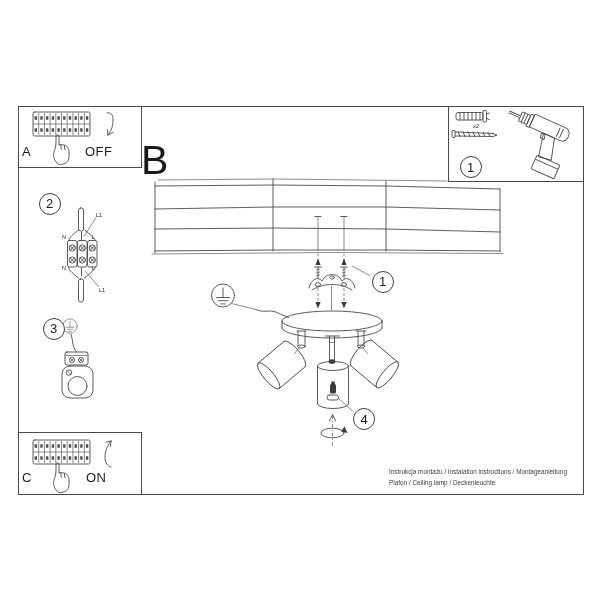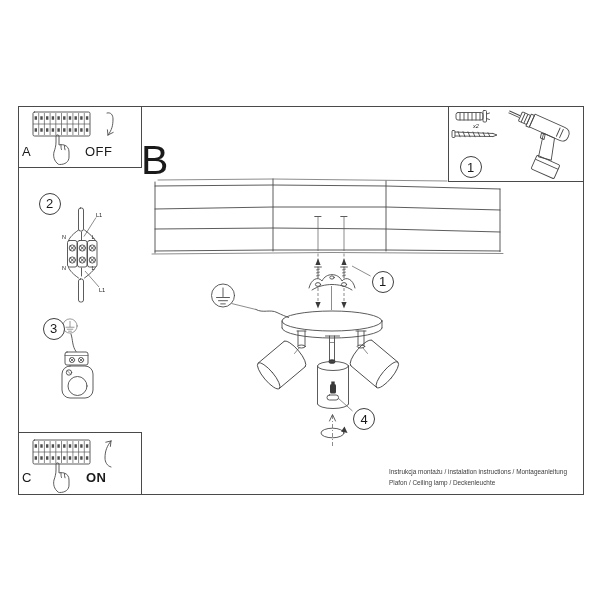--- a/index.html
+++ b/index.html
@@ -271,21 +271,21 @@
       <path d="M329.5,421 L332.5,414.5 L335.5,421" class="ln"></path>
       <ellipse cx="332.5" cy="433" rx="11.5" ry="4.8" class="ln"></ellipse>
       <polygon points="344.5,426.5 347.5,433 341,431.6" class="fil"></polygon>
     </g>
   </svg>
 
   <div class="lbl" style="left:22px;top:144px;font-size:13px;">A</div>
   <div class="lbl" style="left:85px;top:144px;font-size:13px;letter-spacing:0.5px;">OFF</div>
   <div class="lbl" style="left:141px;top:140px;font-size:41px;line-height:1;">B</div>
   <div class="lbl" style="left:22px;top:470px;font-size:13px;">C</div>
-  <div class="lbl" style="left:86px;top:470px;font-size:13px;letter-spacing:0.5px;font-weight:bold;">ON</div>
+  <div class="lbl" style="left:86px;top:470px;font-size:13px;letter-spacing:0.5px;">ON</div>
   <div class="lbl" style="left:473px;top:123px;font-size:5.6px;font-style:italic;">x2</div>
 
   <div class="circ" style="left:459.5px;top:156px;">
       <span>1</span>
     </div>
   <div class="circ" style="left:38.5px;top:192.5px;">
       <span>2</span>
     </div>
   <div class="circ" style="left:42.5px;top:317.5px;">
       <span>3</span>

